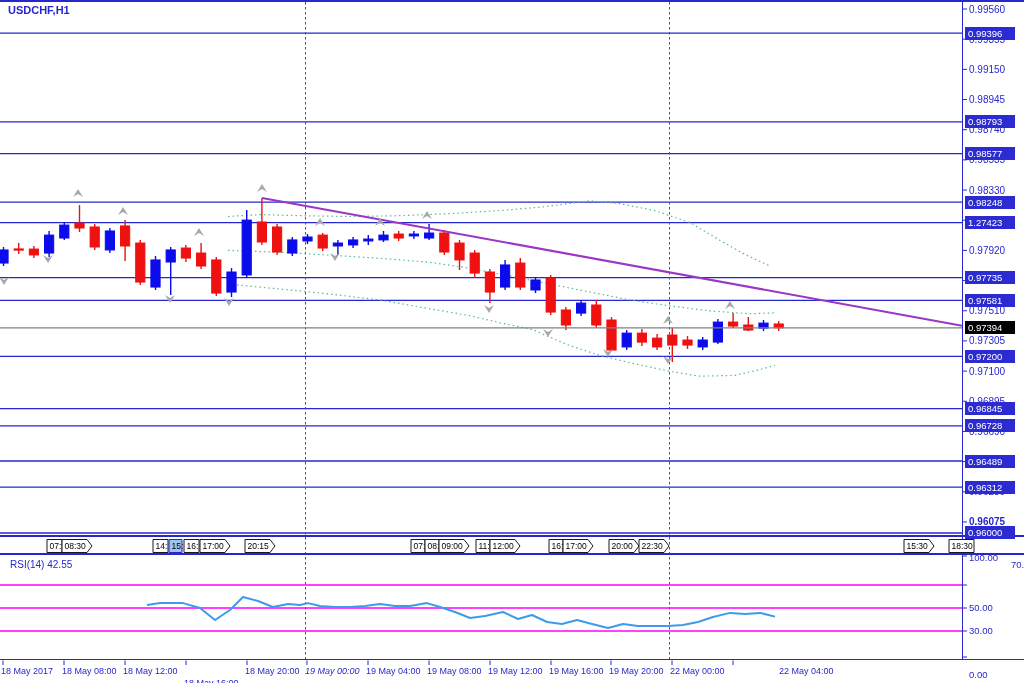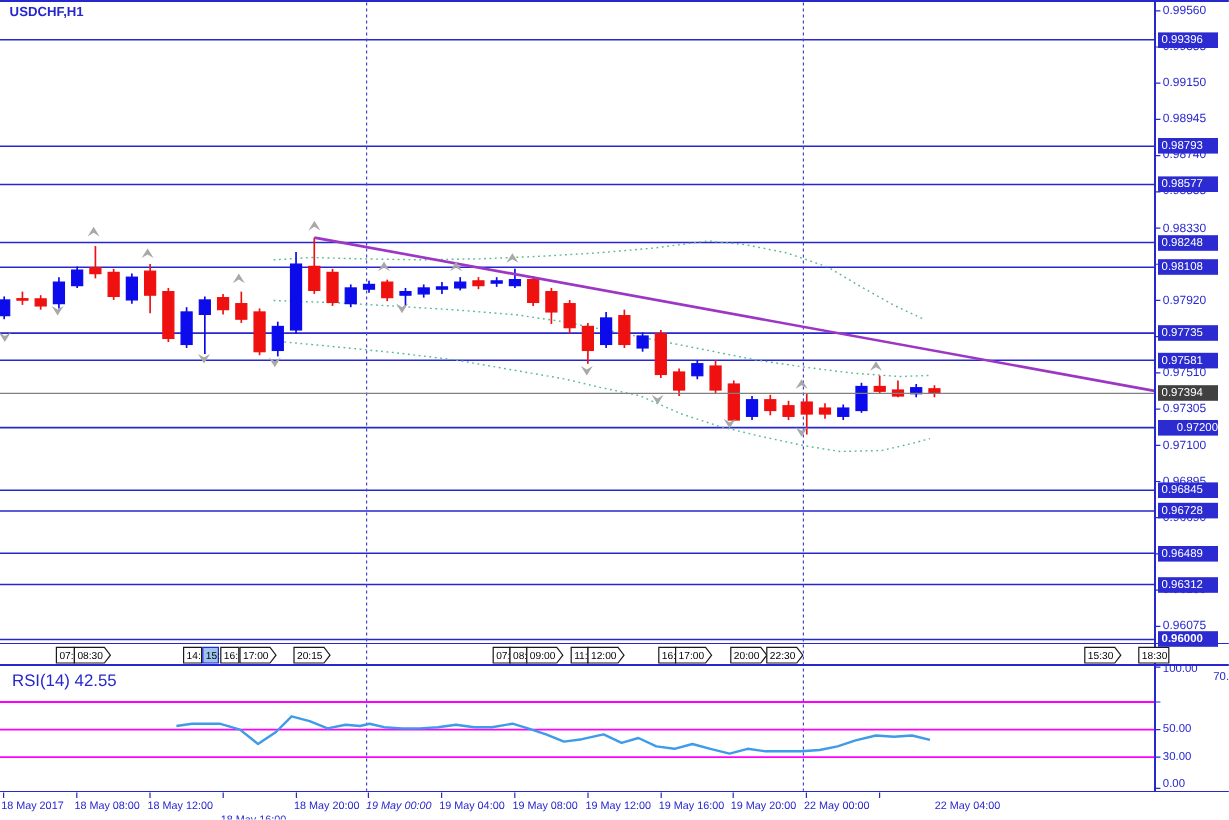--- a/index.html
+++ b/index.html
@@ -5,25 +5,25 @@
   html,body{margin:0;padding:0}
   body{
     width:1024px;height:683px;position:relative;background:#fff;
     font-family:"Liberation Sans",sans-serif;overflow:hidden;
   }
   #chart-svg{position:absolute;left:0;top:0;z-index:1}
   .lbl{position:absolute;white-space:nowrap;color:#2727CE;z-index:2}
   .ptick{font-size:10px;left:969px;height:13px;line-height:13px}
   .pbox{font-size:9.5px;left:965px;width:47px;height:13px;line-height:13px;
         background:#2B2BD1;color:#fff;padding-left:3px}
-  .current{background:#404040}
+  .current{background:#000000}
   .dlbl{font-size:9px;top:666px}
   .rlbl{font-size:9.5px;left:969px;height:12px;line-height:12px}
   #symbol-label{left:8px;top:4px;font-size:11px;font-weight:bold}
-  #rsi-label{left:10px;top:559px;font-size:14px}
+  #rsi-label{left:10px;top:559px;font-size:10px}
 </style>
 </head>
 <body>
 
 <svg id="chart-svg" width="1024" height="683" viewBox="0 0 1024 683">
     <line x1="0" y1="33.138996000001264" x2="962" y2="33.138996000001264" stroke="#2727CE" stroke-width="1.3"></line>
     <line x1="0" y1="121.89396300000097" x2="962" y2="121.89396300000097" stroke="#2727CE" stroke-width="1.3"></line>
     <line x1="0" y1="153.68678700000007" x2="962" y2="153.68678700000007" stroke="#2727CE" stroke-width="1.3"></line>
     <line x1="0" y1="202.1119680000003" x2="962" y2="202.1119680000003" stroke="#2727CE" stroke-width="1.3"></line>
     <line x1="0" y1="222.7184280000013" x2="962" y2="222.7184280000013" stroke="#2727CE" stroke-width="1.3"></line>
@@ -264,34 +264,34 @@
     <div class="lbl ptick" style="top: 213.716px;">0.98125</div>
     <div class="lbl ptick" style="top: 243.89px;">0.97920</div>
     <div class="lbl ptick" style="top: 274.064px;">0.97715</div>
     <div class="lbl ptick" style="top: 304.237px;">0.97510</div>
     <div class="lbl ptick" style="top: 334.411px;">0.97305</div>
     <div class="lbl ptick" style="top: 364.585px;">0.97100</div>
     <div class="lbl ptick" style="top: 394.759px;">0.96895</div>
     <div class="lbl ptick" style="top: 424.932px;">0.96690</div>
     <div class="lbl ptick" style="top: 455.106px;">0.96485</div>
     <div class="lbl ptick" style="top: 485.28px;">0.96280</div>
-    <div class="lbl ptick" style="top: 515.454px;">0.96075</div>
+    <div class="lbl ptick" style="top: 515.454px; font-weight: bold;">0.96075</div>
     <div class="lbl pbox" style="top: 26.639px;">0.99396</div>
     <div class="lbl pbox" style="top: 115.394px;">0.98793</div>
     <div class="lbl pbox" style="top: 147.187px;">0.98577</div>
     <div class="lbl pbox" style="top: 195.612px;">0.98248</div>
-    <div class="lbl pbox" style="top: 216.218px;">0.98108</div>
+    <div class="lbl pbox" style="top: 216.218px;">1.27423</div>
     <div class="lbl pbox" style="top: 271.12px;">0.97735</div>
     <div class="lbl pbox" style="top: 293.787px;">0.97581</div>
-    <div class="lbl pbox" style="top: 349.866px; text-align: right;">0.97200</div>
+    <div class="lbl pbox" style="top: 349.866px;">0.97200</div>
     <div class="lbl pbox" style="top: 402.118px;">0.96845</div>
     <div class="lbl pbox" style="top: 419.339px;">0.96728</div>
     <div class="lbl pbox" style="top: 454.517px;">0.96489</div>
     <div class="lbl pbox" style="top: 480.57px;">0.96312</div>
-    <div class="lbl pbox" style="top: 526.493px; font-weight: bold;">0.96000</div>
+    <div class="lbl pbox" style="top: 526.493px;">0.96000</div>
   </div>
 <div id="date-labels">
     <div class="lbl dlbl" style="left: 1px;">18 May 2017</div>
     <div class="lbl dlbl" style="left: 62px;">18 May 08:00</div>
     <div class="lbl dlbl" style="left: 123px;">18 May 12:00</div>
     <div class="lbl dlbl" style="left: 184px; margin-top: 12px;">18 May 16:00</div>
     <div class="lbl dlbl" style="left: 245px;">18 May 20:00</div>
     <div class="lbl dlbl" style="left: 305px; font-style: italic;">19 May 00:00</div>
     <div class="lbl dlbl" style="left: 366px;">19 May 04:00</div>
     <div class="lbl dlbl" style="left: 427px;">19 May 08:00</div>
@@ -299,14 +299,14 @@
     <div class="lbl dlbl" style="left: 549px;">19 May 16:00</div>
     <div class="lbl dlbl" style="left: 609px;">19 May 20:00</div>
     <div class="lbl dlbl" style="left: 670px;">22 May 00:00</div>
     <div class="lbl dlbl" style="left: 731px; margin-left: 48px;">22 May 04:00</div>
   </div>
 <div id="rsi-labels">
     <div class="lbl rlbl" style="top: 552px;">100.00</div>
     <div class="lbl rlbl" style="top: 559px; margin-left: 42px;">70.00</div>
     <div class="lbl rlbl" style="top: 602px;">50.00</div>
     <div class="lbl rlbl" style="top: 625px;">30.00</div>
-    <div class="lbl rlbl" style="top: 648px;">0.00</div>
+    <div class="lbl rlbl" style="top: 669px;">0.00</div>
   </div>
 
 </body></html>

